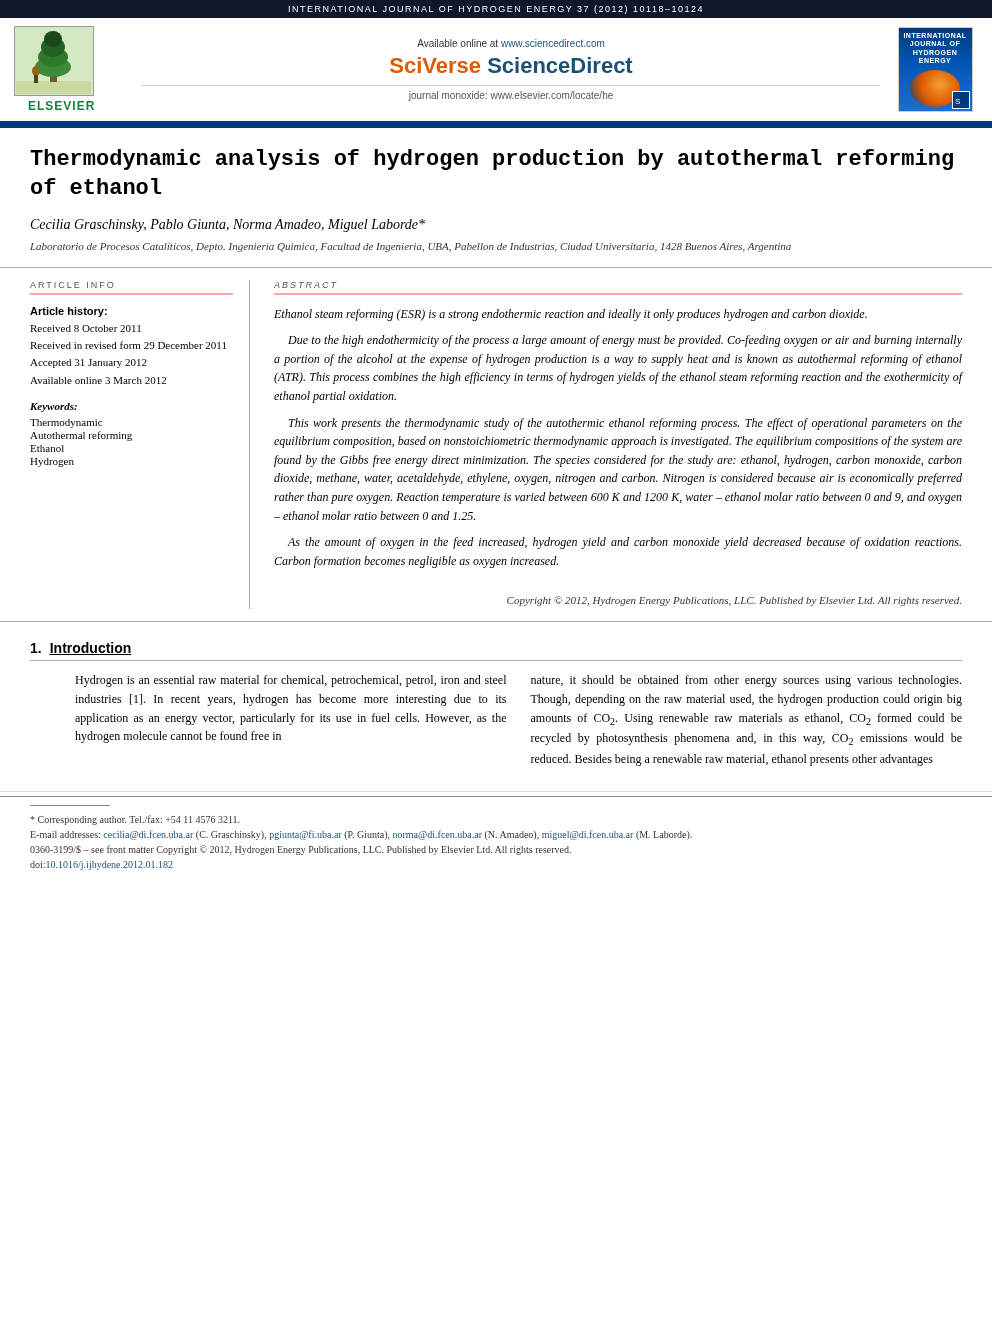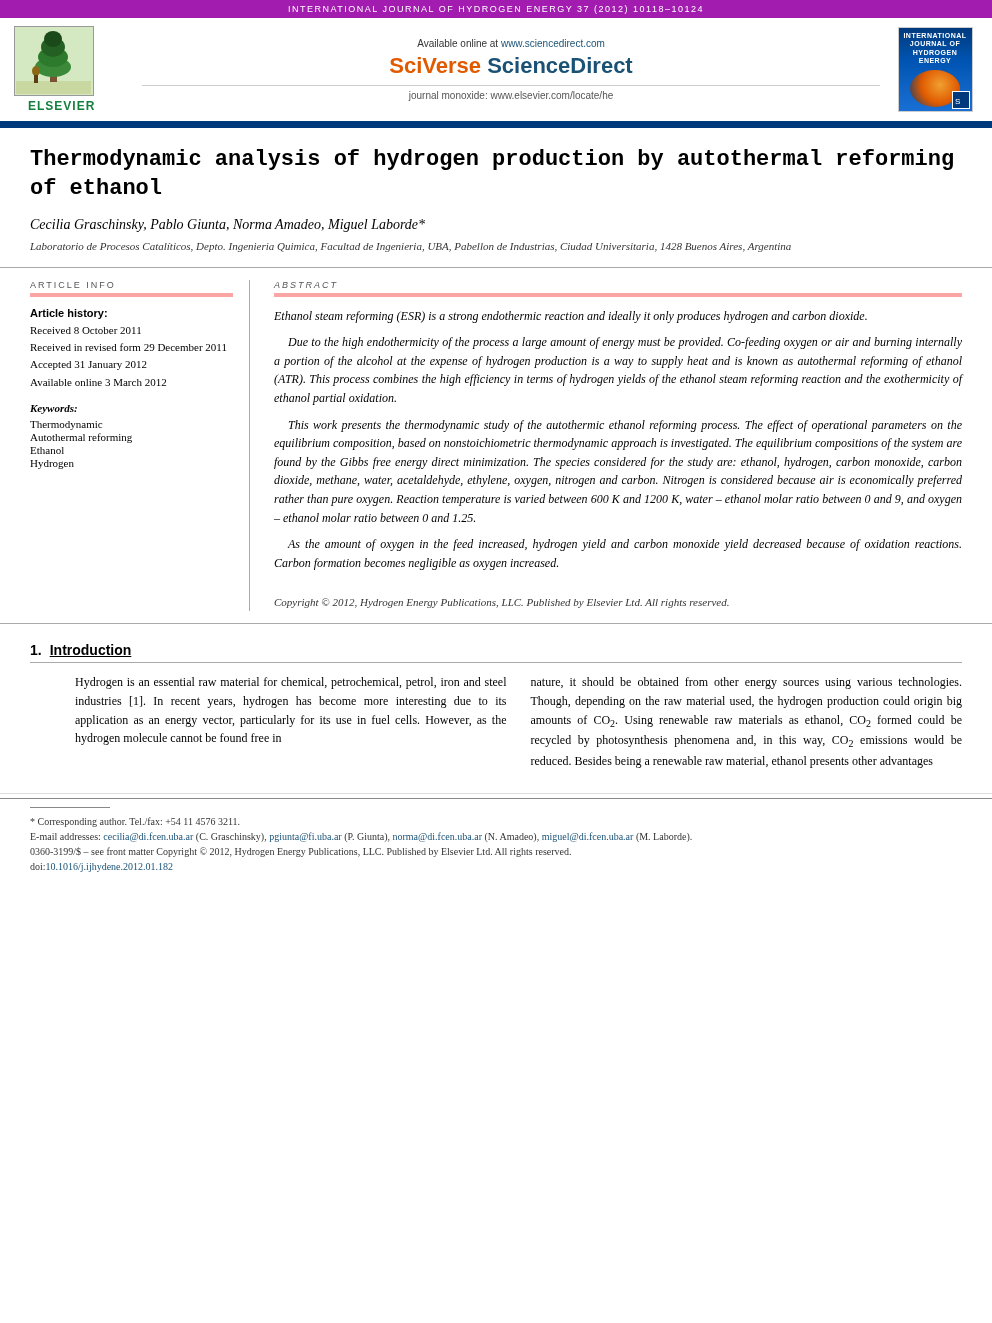--- a/index.html
+++ b/index.html
@@ -14,21 +14,21 @@
     .page {
       width: 992px;
       min-height: 1323px;
       background: #fff;
       display: flex;
       flex-direction: column;
     }
 
     
     .journal-bar {
-      background: #a21caf;
+      background: #0f172a;
       color: #fff;
       text-align: center;
       font-size: 9px;
       letter-spacing: 1.5px;
       text-transform: uppercase;
       padding: 4px 0;
       font-family: Arial, sans-serif;
     }
 
     
@@ -197,21 +197,21 @@
       padding-left: 4px;
       font-style: italic;
     }
     .section-header {
       font-size: 9px;
       letter-spacing: 2px;
       text-transform: uppercase;
       color: #555;
       font-family: Arial, sans-serif;
       margin-bottom: 10px;
-      border-bottom: 4px solid #fca5a5;
+      border-bottom: 2px solid #fca5a5;
       padding-bottom: 3px;
     }
     .article-history-label {
       font-size: 11px;
       font-weight: bold;
       margin-bottom: 4px;
       font-family: Arial, sans-serif;
     }
     .history-item {
       font-size: 11px;
@@ -236,20 +236,21 @@
     }
     .abstract-text p {
       margin-bottom: 8px;
       text-indent: 0;
     }
     .abstract-text p + p {
       text-indent: 14px;
     }
     .copyright-line {
       font-size: 11px;
+      text-align: right;
       margin-top: 22px;
       color: #333;
     }
 
     
     .intro-section {
       padding: 18px 30px 14px 30px;
       border-bottom: 1px solid #ddd;
     }
     .intro-two-col {

